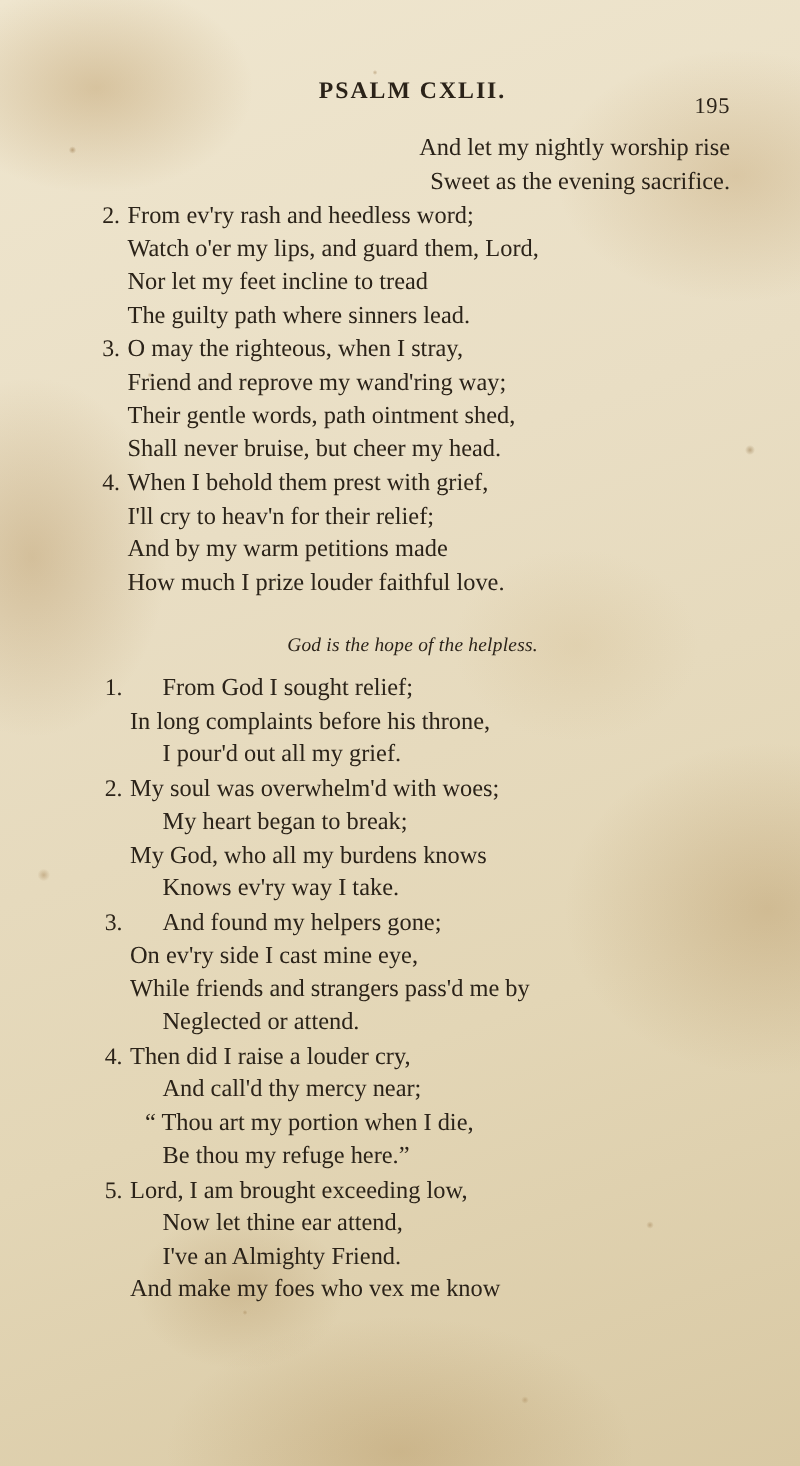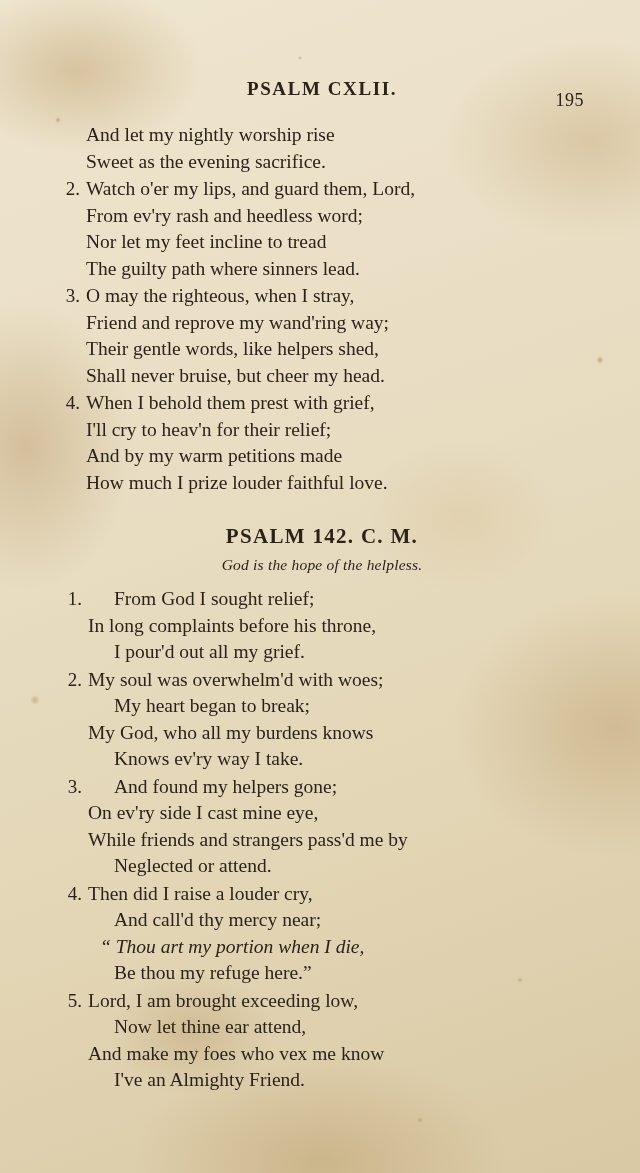--- a/index.html
+++ b/index.html
@@ -42,23 +42,22 @@
       radial-gradient(circle 3px at 520px 980px, rgba(134,94,44,0.35), rgba(134,94,44,0) 100%),
       radial-gradient(circle 5px at 35px 700px,  rgba(140,100,48,0.35), rgba(140,100,48,0) 100%),
       radial-gradient(circle 2px at 300px 58px,  rgba(140,100,48,0.40), rgba(140,100,48,0) 100%),
       radial-gradient(circle 3px at 420px 1120px,rgba(140,100,48,0.30), rgba(140,100,48,0) 100%),
       radial-gradient(circle 2px at 196px 1050px,rgba(140,100,48,0.33), rgba(140,100,48,0) 100%);
   }
 
   .content {
     position: absolute;
     inset: 0;
-    padding: 62px 56px 0 60px;
+    padding: 62px 56px 0 76px;
     box-sizing: border-box;
-    margin-top: 16px;
   }
 
   
   .runhead {
     position: relative;
     height: 34px;
     margin-bottom: 10px;
   }
   .runhead-title {
     text-align: center;
@@ -98,24 +97,24 @@
   .line {
     font-size: 19.5px;
     line-height: 26.5px;
     white-space: pre;
   }
   .line.ind {
     padding-left: 26px;
   }
   .line.ind2 {
     padding-left: 12px;
-    font-style: italic;
   }
   .stanza.nonum .stanza-lines {
     padding-left: 0;
+    text-align: right;
   }
 
   
   .block-1 .stanza-lines .line { padding-left: 0; }
 
   
   .hymn-head {
     text-align: center;
     margin-top: 28px;
     margin-bottom: 2px;
@@ -157,51 +156,50 @@
       <div class="stanza-num"></div>
       <div class="stanza-lines">
         <div class="line">And let my nightly worship rise</div>
         <div class="line">Sweet as the evening sacrifice.</div>
       </div>
     </div>
 
     <div class="stanza">
       <div class="stanza-num">2.</div>
       <div class="stanza-lines">
+        <div class="line">From ev'ry rash and heedless word;</div>
         <div class="line">Watch o'er my lips, and guard them, Lord,</div>
-        <div class="line">From ev'ry rash and heedless word;</div>
         <div class="line">Nor let my feet incline to tread</div>
         <div class="line">The guilty path where sinners lead.</div>
       </div>
     </div>
 
     <div class="stanza">
       <div class="stanza-num">3.</div>
       <div class="stanza-lines">
         <div class="line">O may the righteous, when I stray,</div>
         <div class="line">Friend and reprove my wand'ring way;</div>
-        <div class="line">Their gentle words, like helpers shed,</div>
+        <div class="line">Their gentle words, path ointment shed,</div>
         <div class="line">Shall never bruise, but cheer my head.</div>
       </div>
     </div>
 
     <div class="stanza">
       <div class="stanza-num">4.</div>
       <div class="stanza-lines">
         <div class="line">When I behold them prest with grief,</div>
         <div class="line">I'll cry to heav'n for their relief;</div>
         <div class="line">And by my warm petitions made</div>
         <div class="line">How much I prize louder faithful love.</div>
       </div>
     </div>
 
   </div>
 
   <div class="hymn-head">
-    <div class="hymn-title">PSALM 142.   C. M.</div>
     <div class="hymn-subtitle">God is the hope of the helpless.</div>
   </div>
 
   <div class="hymn cm-block">
 
     <div class="stanza">
       <div class="stanza-num">1.</div>
       <div class="stanza-lines">
         <div class="line ind">From God I sought relief;</div>
         <div class="line">In long complaints before his throne,</div>
@@ -237,20 +235,20 @@
         <div class="line ind2">“ Thou art my portion when I die,</div>
         <div class="line ind">Be thou my refuge here.”</div>
       </div>
     </div>
 
     <div class="stanza">
       <div class="stanza-num">5.</div>
       <div class="stanza-lines">
         <div class="line">Lord, I am brought exceeding low,</div>
         <div class="line ind">Now let thine ear attend,</div>
+        <div class="line ind">I've an Almighty Friend.</div>
         <div class="line">And make my foes who vex me know</div>
-        <div class="line ind">I've an Almighty Friend.</div>
       </div>
     </div>
 
   </div>
 
 </div>
 
 </body></html>

